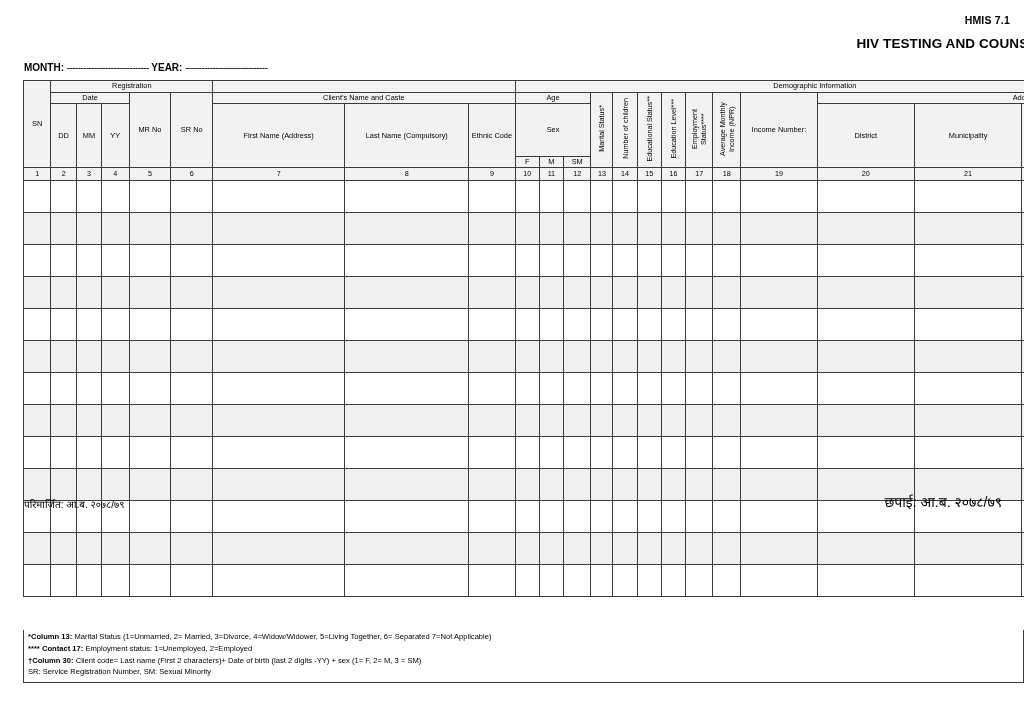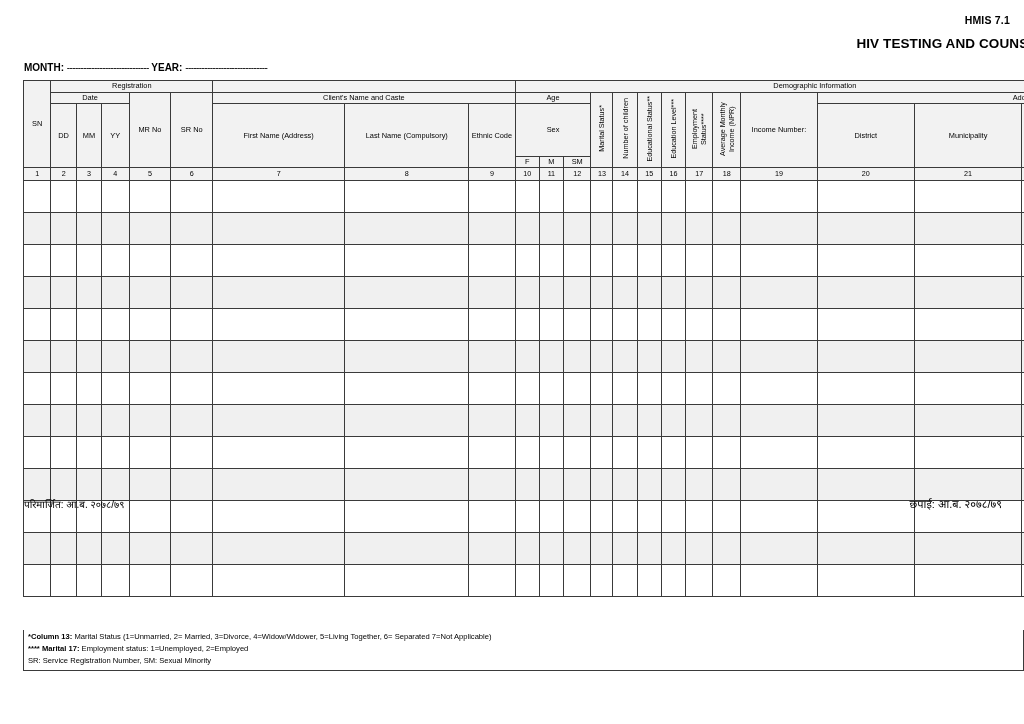--- a/index.html
+++ b/index.html
@@ -132,21 +132,21 @@
 
   
   .footer-left {
     position: absolute;
     left: 24px; bottom: 9px;
     font-size: 10px;
   }
   .footer-right {
     position: absolute;
     right: 22px; bottom: 9px;
-    font-size: 11px;
+    font-size: 14px;
   }
 </style>
 </head>
 <body>
 
 <div id="page">
 
   <div class="hmis-code">HMIS 7.1</div>
   <div class="form-title">HIV TESTING AND COUNSELING</div>
 
@@ -565,20 +565,21 @@
             <td></td>
             <td></td>
             <td></td>
           </tr>
         </tbody>
     </table>
   </div>
 
   <div class="notes" id="notes-block">
       <p><b>*Column 13:</b> Marital Status (1=Unmarried, 2= Married, 3=Divorce, 4=Widow/Widower,  5=Living Together, 6= Separated 7=Not Applicable)</p>
-      <p><b>**** Marital 17:</b> Employment status: 1=Unemployed, 2=Employed</p>
+      <p><b>**** Contact 17:</b> Employment status: 1=Unemployed, 2=Employed</p>
+      <p><b>†Column 30:</b> Client code= Last name (First 2 characters)+ Date of birth (last 2 digits -YY) + sex (1= F, 2= M, 3 = SM)</p>
       <p>SR: Service Registration Number, SM: Sexual Minority</p>
     </div>
 
   <div class="footer-left">परिमार्जित: आ.ब. २०७८/७९</div>
   <div class="footer-right">छपाई: आ.ब. २०७८/७९</div>
 
 </div>
 
 </body></html>

